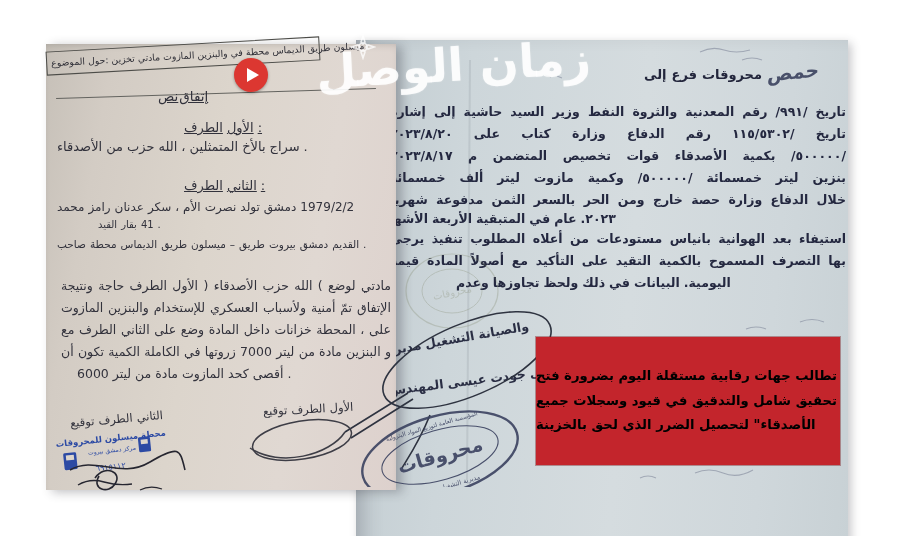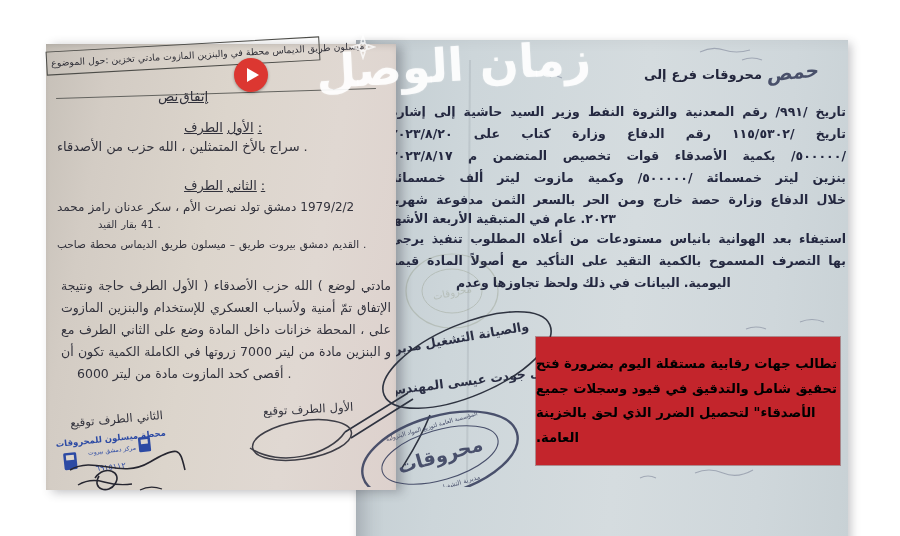--- a/index.html
+++ b/index.html
@@ -396,21 +396,20 @@
       <path d="M95,478 c10,-14 28,-6 20,6 c-6,10 -24,6 -16,-8"></path>
       <path d="M78,485 q12,-7 26,-3 t28,2" stroke-width="1.4"></path>
       <path d="M140,490 q10,-5 22,-1" stroke-width="1.3"></path>
     </g>
   </svg>
 
   <div id="red-box">
     <div class="rline">تطالب جهات رقابية مستقلة اليوم بضرورة فتح</div>
     <div class="rline">تحقيق شامل والتدقيق في قيود وسجلات جميع</div>
     <div class="rline">الأصدقاء" لتحصيل الضرر الذي لحق بالخزينة</div>
-    <div class="rline">العامة.</div>
   </div>
 
   <div id="watermark">
     <svg id="wm-flower" width="26" height="26" viewBox="0 0 26 26">
       <g fill="none" stroke="rgba(255,255,255,.9)" stroke-width="1.6">
         <circle cx="13" cy="13" r="4"></circle>
         <path d="M13,2 L15,8 L13,10 L11,8 Z M24,13 L18,15 L16,13 L18,11 Z M13,24 L11,18 L13,16 L15,18 Z M2,13 L8,11 L10,13 L8,15 Z"></path>
       </g>
     </svg>
     <div id="wm-text">زمان الوصل</div>

